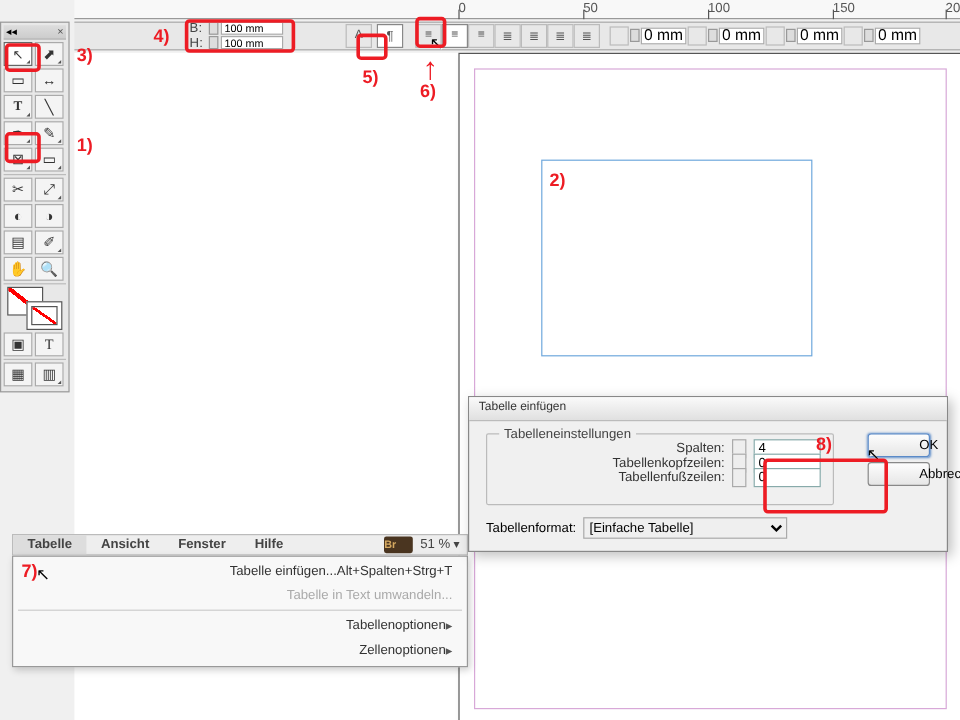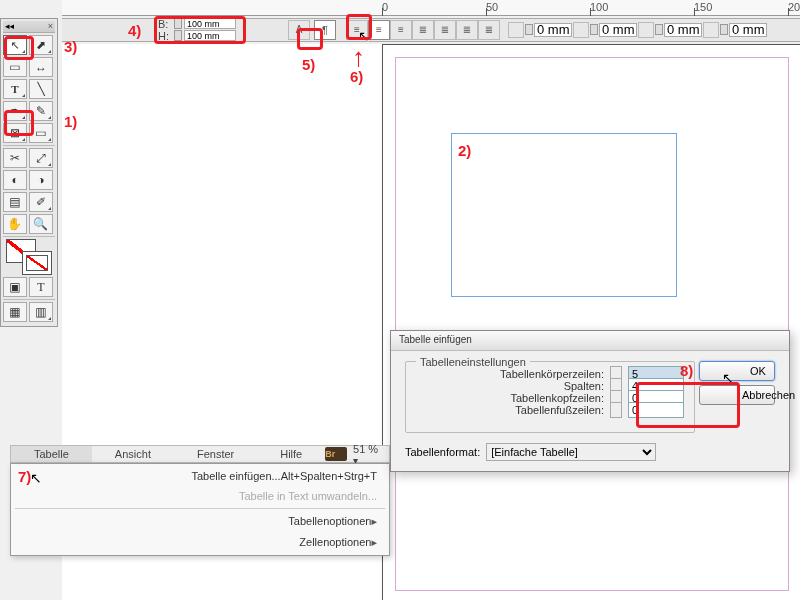--- a/index.html
+++ b/index.html
@@ -38,21 +38,21 @@
   .sw-fill::after { content: ""; position: absolute; top: 0; left: 0; right: 0; bottom: 0; background: linear-gradient(to top right, transparent 45%, red 45%, red 55%, transparent 55%); }
   .sw-stroke { position: absolute; bottom: 0; right: 2px; width: 30px; height: 24px; background: #fff; border: 1px solid #555; }
   .sw-stroke::after { content: ""; position: absolute; top: 3px; left: 3px; right: 3px; bottom: 3px; border: 1px solid #555; background: linear-gradient(to top right, transparent 45%, red 45%, red 55%, transparent 55%); }
   
   .canvas { position: absolute; top: 44px; left: 62px; right: 0; bottom: 0; background: #fff; }
   .page { position: absolute; top: 0; left: 320px; width: 420px; height: 560px; background: #fff; border: 1px solid #555; box-shadow: 3px 3px 6px rgba(0,0,0,0.15); }
   .page .margin { position: absolute; top: 12px; left: 12px; right: 12px; bottom: 12px; border: 1px solid #d8a8d8; }
   .textframe { position: absolute; top: 88px; left: 68px; width: 226px; height: 164px; border: 1px solid #6fa8dc; background: #fff; }
   
   .menubar { position: absolute; top: 445px; left: 10px; width: 380px; height: 18px; background: #eee; border: 1px solid #bbb; display: flex; align-items: center; }
-  .menubar .m { padding: 2px 23px; color: #444; cursor: pointer; }
+  .menubar .m { padding: 2px 12px; color: #444; cursor: pointer; font-weight: bold; }
   .menubar .m.active { background: #ddd; }
   .menubar .br { margin-left: auto; width: 24px; height: 14px; background: #4a3520; color: #d4a860; font-size: 9px; font-weight: bold; text-align: left; line-height: 14px; border-radius: 2px; }
   .menubar .zoom { margin: 0 6px; color: #444; font-size: 10px; }
   
   .dropdown { position: absolute; top: 463px; left: 10px; width: 380px; background: #f8f8f8; border: 1px solid #999; box-shadow: 2px 2px 6px rgba(0,0,0,0.2); padding: 2px 0; }
   .dropdown .item { padding: 4px 12px; display: flex; justify-content: flex-end; color: #333; cursor: pointer; }
   .dropdown .item.disabled { color: #aaa; }
   .dropdown .item .arr { color: #555; }
   .dropdown .sep { height: 1px; background: #ccc; margin: 2px 4px; }
   
@@ -64,21 +64,21 @@
   .fieldset { border: 1px solid #bbb; border-radius: 2px; padding: 8px 10px 10px; margin-bottom: 10px; width: 290px; }
   .fieldset .legend { position: relative; top: -14px; background: #f0f0f0; padding: 0 4px; color: #444; display: inline-block; }
   .frow { display: flex; align-items: center; justify-content: flex-end; gap: 6px; margin-bottom: 4px; margin-top: -8px; }
   .frow:first-of-type { margin-top: -16px; }
   .frow label { color: #333; }
   .frow input { width: 56px; height: 16px; border: 1px solid #8aa; padding: 1px 3px; font-size: 11px; }
   .frow .spn { width: 12px; height: 16px; background: #eee; border: 1px solid #aaa; }
   .dlg-row { display: flex; align-items: center; gap: 6px; margin-top: 6px; }
   .dlg-row select { width: 170px; height: 18px; border: 1px solid #aaa; font-size: 11px; }
   .dlg-btns { position: absolute; top: 10px; right: 14px; display: flex; flex-direction: column; gap: 4px; }
-  .dlg-btns button { width: 76px; height: 20px; background: linear-gradient(#fdfdfd,#e6e6e6); border: 1px solid #888; border-radius: 3px; font-size: 11px; cursor: pointer; padding-left: 42px; }
+  .dlg-btns button { width: 52px; height: 20px; background: linear-gradient(#fdfdfd,#e6e6e6); border: 1px solid #888; border-radius: 3px; font-size: 11px; cursor: pointer; padding-left: 42px; }
   .dlg-btns button.primary { border-color: #5a8ac8; box-shadow: 0 0 2px #5a8ac8; }
   
   .annot { position: absolute; pointer-events: none; }
   .annot-box { border: 3px solid #ed1c24; border-radius: 4px; }
   .annot-label { color: #ed1c24; font-weight: bold; font-size: 15px; }
   .annot-arrow { color: #ed1c24; font-size: 26px; font-weight: bold; line-height: 0.7; }
 </style>
 </head>
 <body>
 
@@ -250,25 +250,20 @@
 </div>
 
 <div class="cursor-arrow" style="top:470px;left:30px">↖</div>
 
 <div class="dialog">
   <div class="titlebar">Tabelle einfügen</div>
   <div class="body">
     <div class="fieldset">
       <span class="legend">Tabelleneinstellungen</span>
       <div class="frow">
-        <label>Tabellenkörperzeilen:</label>
-        <span class="spn"></span>
-        <input style="background: rgb(204, 221, 238);" value="5">
-      </div>
-      <div class="frow">
         <label>Spalten:</label>
         <span class="spn"></span>
         <input value="4" style="">
       </div>
       <div class="frow">
         <label>Tabellenkopfzeilen:</label>
         <span class="spn"></span>
         <input value="0" style="">
       </div>
       <div class="frow">

